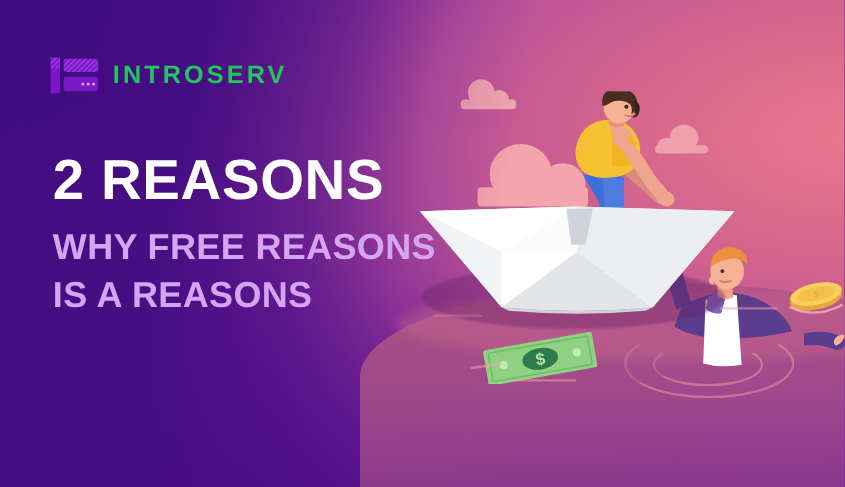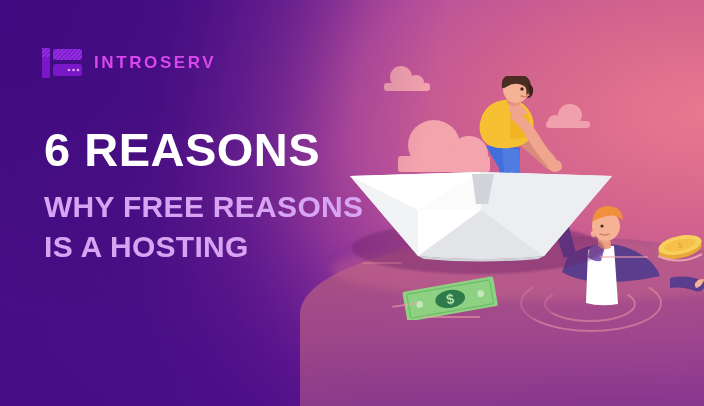--- a/index.html
+++ b/index.html
@@ -87,22 +87,22 @@
     height:2px; border-radius:2px;
     background:rgba(240,160,172,0.55);
   }
   
   #logo {
     position:absolute; left:42px; top:48px;
     display:flex; align-items:center; gap:12px;
   }
   .logo-mark { position:relative; width:40px; height:30px; }
   .logo-word {
-    color:#d946ef;
-    font-size:17px;
+    color:#22c55e;
+    font-size:21px;
     font-weight:bold;
     letter-spacing:2.6px;
   }
   #headline { position:absolute; left:44px; top:126px; }
   .line1 {
     color:#ffffff;
     font-size:47px;
     font-weight:bold;
     letter-spacing:0.5px;
     line-height:1.0;
@@ -258,18 +258,18 @@
         <rect x="11" y="16" width="29" height="12" rx="2.5" fill="#7a18c9"></rect>
         <circle cx="27" cy="22" r="1.3" fill="#d6a8f5"></circle>
         <circle cx="31.5" cy="22" r="1.3" fill="#d6a8f5"></circle>
         <circle cx="36" cy="22" r="1.3" fill="#d6a8f5"></circle>
       </svg>
     </div>
     <div class="logo-word">INTROSERV</div>
   </div>
 
   <div id="headline">
-    <div class="line1">6 REASONS</div>
+    <div class="line1">2 REASONS</div>
     <div class="line2">WHY FREE REASONS</div>
-    <div class="line3">IS A HOSTING</div>
+    <div class="line3">IS A REASONS</div>
   </div>
 
 </div>
 
 </body></html>

